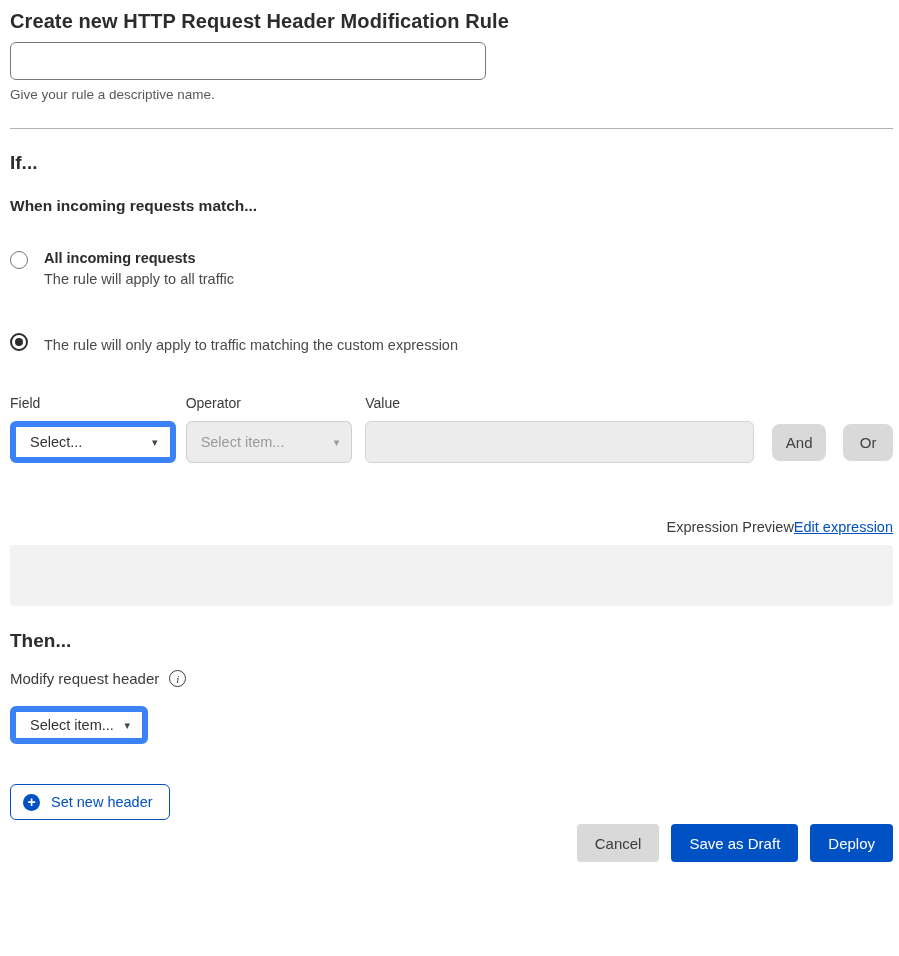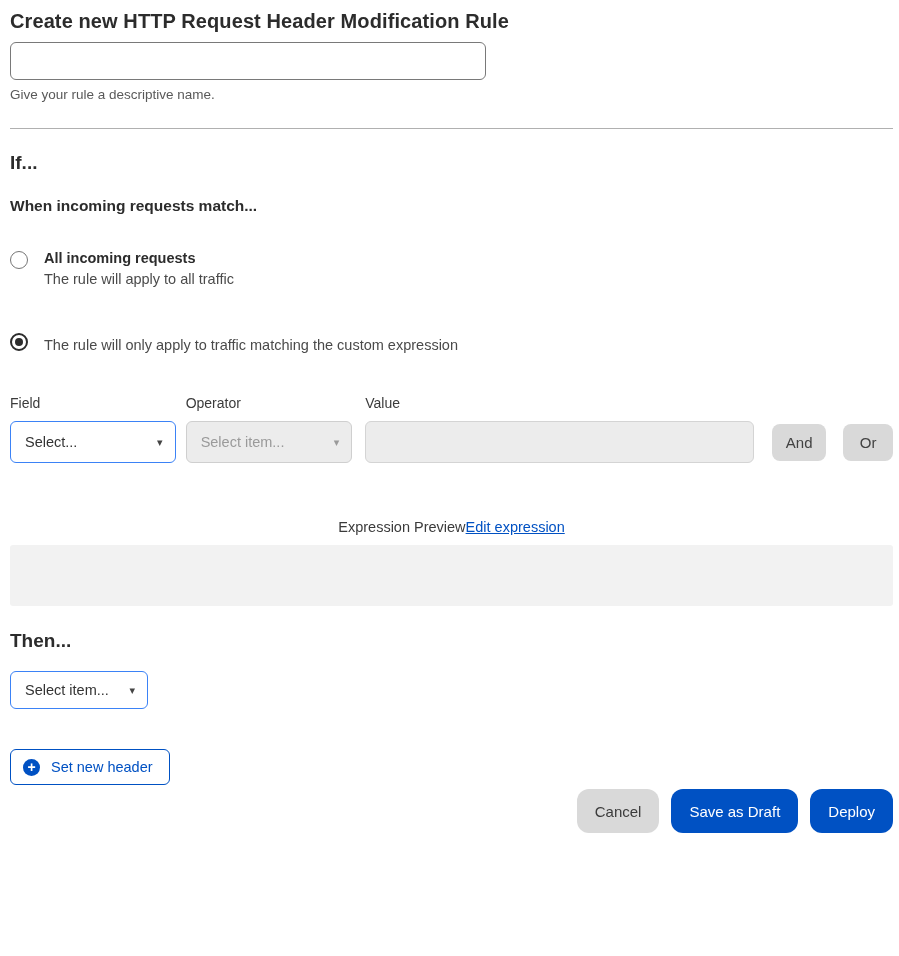--- a/index.html
+++ b/index.html
@@ -75,21 +75,21 @@
     height: 42px;
     border-radius: 6px;
     display: flex;
     align-items: center;
     justify-content: space-between;
     padding: 0 12px 0 14px;
     font-size: 14.5px;
     cursor: pointer;
     background: #fff;
   }
-  .select-enabled { border: 1px solid #3b82f6; color: #333333; }
+  .select-enabled { border: 6px solid #3b82f6; color: #333333; }
   .select-disabled { border: 1px solid #cfcfcf; background: #ececec; color: #9a9a9a; cursor: default; }
   .select-arrow { font-size: 11px; color: #444; margin-left: 8px; }
   .select-disabled .select-arrow { color: #9a9a9a; }
   .col-field { width: 166px; }
   .col-operator { width: 167px; margin-left: 10px; }
   .col-value { width: 389px; margin-left: 13px; }
   .value-input {
     width: 389px; height: 42px;
     border: 1px solid #d4d4d4;
     background: #ececec;
@@ -108,21 +108,21 @@
     font-family: inherit;
     cursor: pointer;
     margin-bottom: 2px;
   }
   .and-btn { width: 54px; margin-left: 18px; }
   .or-btn { width: 50px; margin-left: 17px; }
 
   .preview-header {
     margin-top: 56px;
     display: flex;
-    justify-content: center;
+    justify-content: flex-end;
     align-items: baseline;
     width: 883px;
   }
   .preview-label { font-size: 14.5px; color: #3b3b3b; }
   .edit-expression-link {
     font-size: 14.5px;
     color: #0051c3;
     text-decoration: underline;
     cursor: pointer;
   }
@@ -188,23 +188,23 @@
 
   .footer-actions {
     margin-top: 4px;
     display: flex;
     justify-content: flex-end;
     align-items: center;
     width: 883px;
     gap: 12px;
   }
   .btn {
-    height: 44px;
+    height: 38px;
     border: none;
-    border-radius: 12px;
+    border-radius: 4px;
     font-size: 15px;
     font-family: inherit;
     cursor: pointer;
     padding: 0 18px;
   }
   .btn-cancel { background: #d9d9d9; color: #3b3b3b; }
   .btn-primary { background: #0051c3; color: #ffffff; }
 </style>
 </head>
 <body>
@@ -260,20 +260,24 @@
   </div>
 
   <div class="preview-header">
     <span class="preview-label">Expression Preview</span>
     <a class="edit-expression-link">Edit expression</a>
   </div>
   <div class="preview-box"></div>
 
   <h2 class="then-heading">Then...</h2>
 
+  <div class="modify-row">
+    <span class="modify-label">Modify request header</span>
+    <span class="info-icon">i</span>
+  </div>
 
   <div class="select-control select-enabled item-select">
     <span>Select item...</span>
     <span class="select-arrow">▾</span>
   </div>
 
   <button class="set-header-btn">
     <span class="plus-icon">+</span>
     <span>Set new header</span>
   </button>

